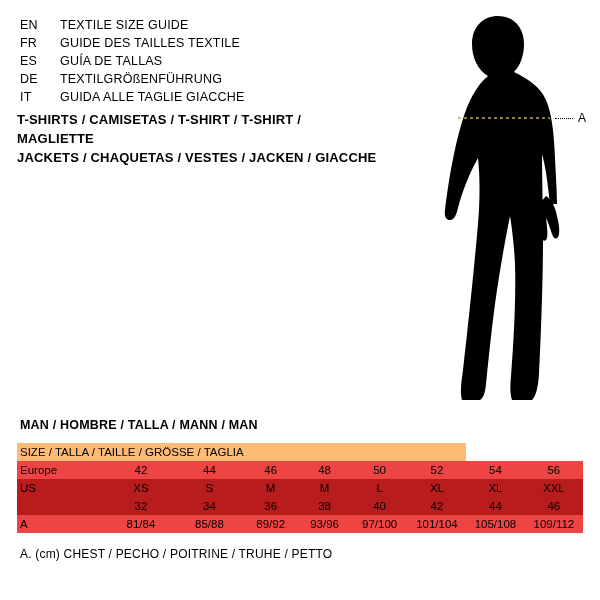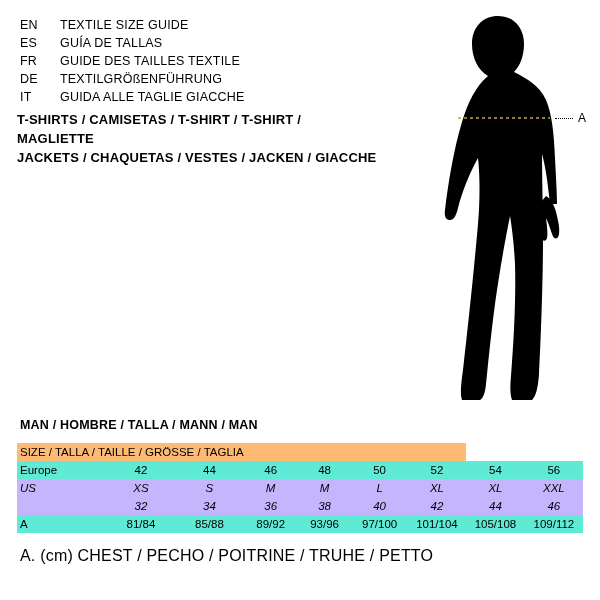--- a/index.html
+++ b/index.html
@@ -106,65 +106,64 @@
     height: 18px;
     vertical-align: middle;
     white-space: nowrap;
   }
   .row-head td {
     background: #fdba74;
     font-weight: normal;
     height: 17px;
   }
   .row-light td {
-    background: #5eead4;
+    background: #ef4444;
     margin-left: 32px;
   }
   .row-shade td {
-    background: #c4b5fd;
-    font-style: italic;
+    background: #b91c1c;
   }
   .c-label {
     width: 86px;
     padding-left: 3px !important;
     text-align: left;
   }
   .c-val {
     width: 68px;
     text-align: center;
   }
   .head-label {
     padding-left: 3px !important;
   }
 
   .footnote {
     position: absolute;
     left: 20px;
     top: 547px;
-    font-size: 16px;
+    font-size: 12px;
     letter-spacing: 0.2px;
   }
 </style>
 </head>
 <body>
 
 <div class="page">
 
   <div class="lang-block">
     <div class="lang-row">
       <span class="lang-code">EN</span>
       <span class="lang-text">TEXTILE SIZE GUIDE</span>
     </div>
     <div class="lang-row">
+      <span class="lang-code">FR</span>
+      <span class="lang-text">GUIDE DES TAILLES TEXTILE</span>
+    </div>
+    <div class="lang-row">
       <span class="lang-code">ES</span>
       <span class="lang-text">GUÍA DE TALLAS</span>
-    </div>
-    <div class="lang-row">
-      <span class="lang-code">FR</span>
-      <span class="lang-text">GUIDE DES TAILLES TEXTILE</span>
     </div>
     <div class="lang-row">
       <span class="lang-code">DE</span>
       <span class="lang-text">TEXTILGRÖßENFÜHRUNG</span>
     </div>
     <div class="lang-row">
       <span class="lang-code">IT</span>
       <span class="lang-text">GUIDA ALLE TAGLIE GIACCHE</span>
     </div>
   </div>

